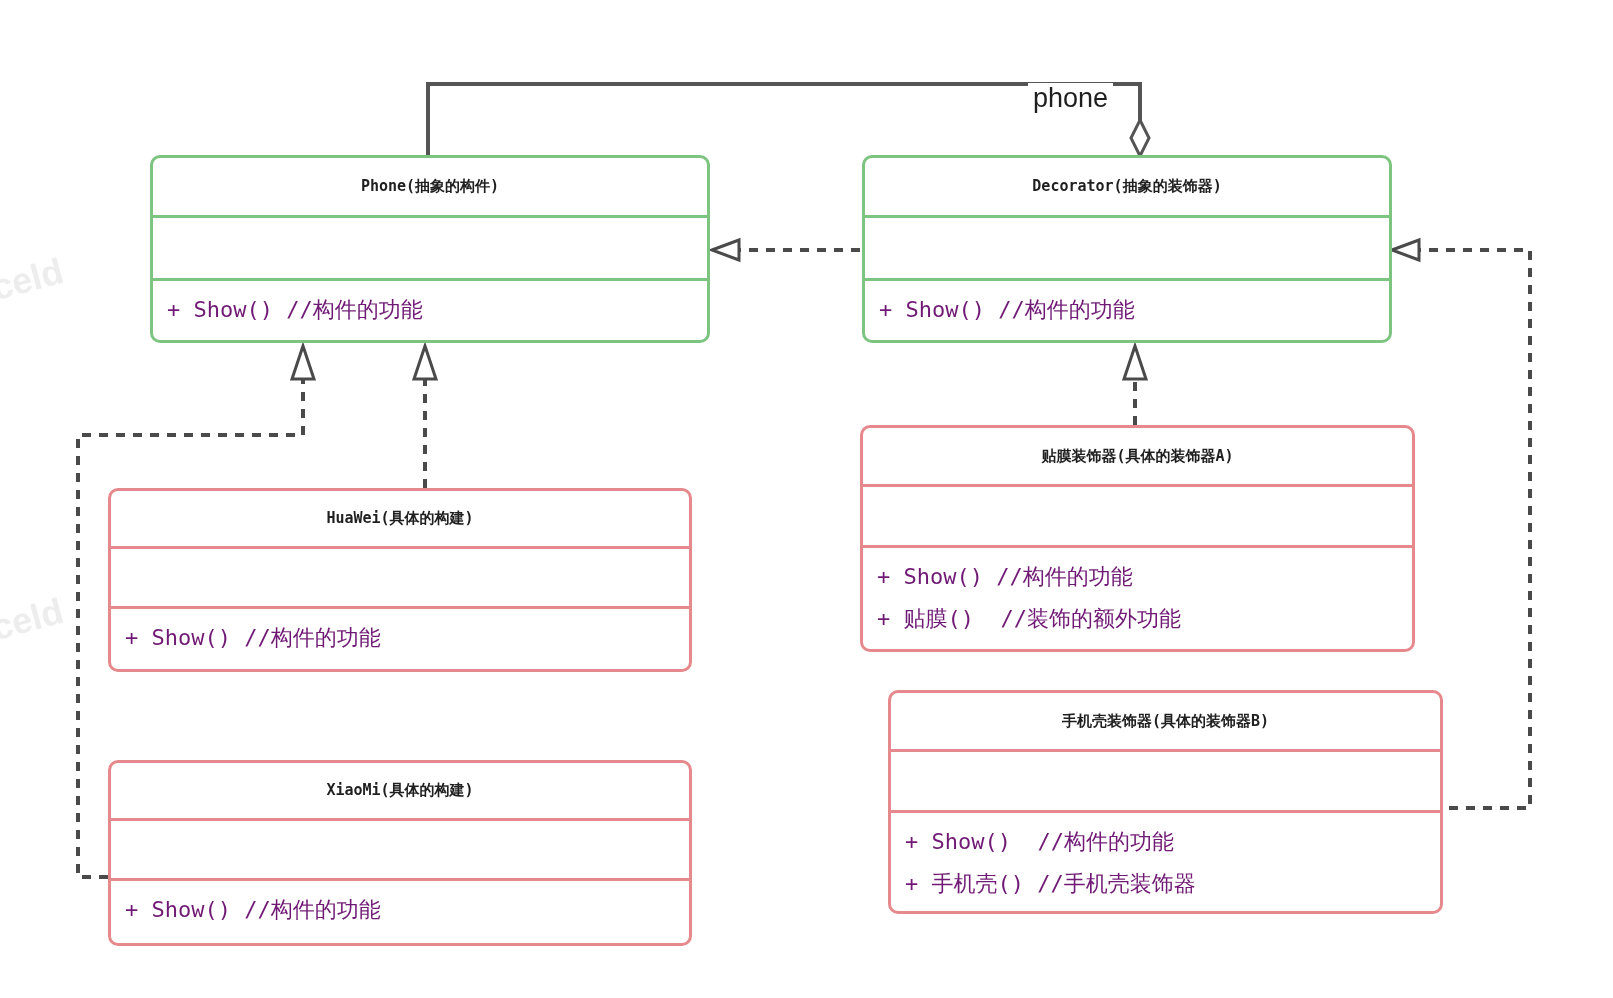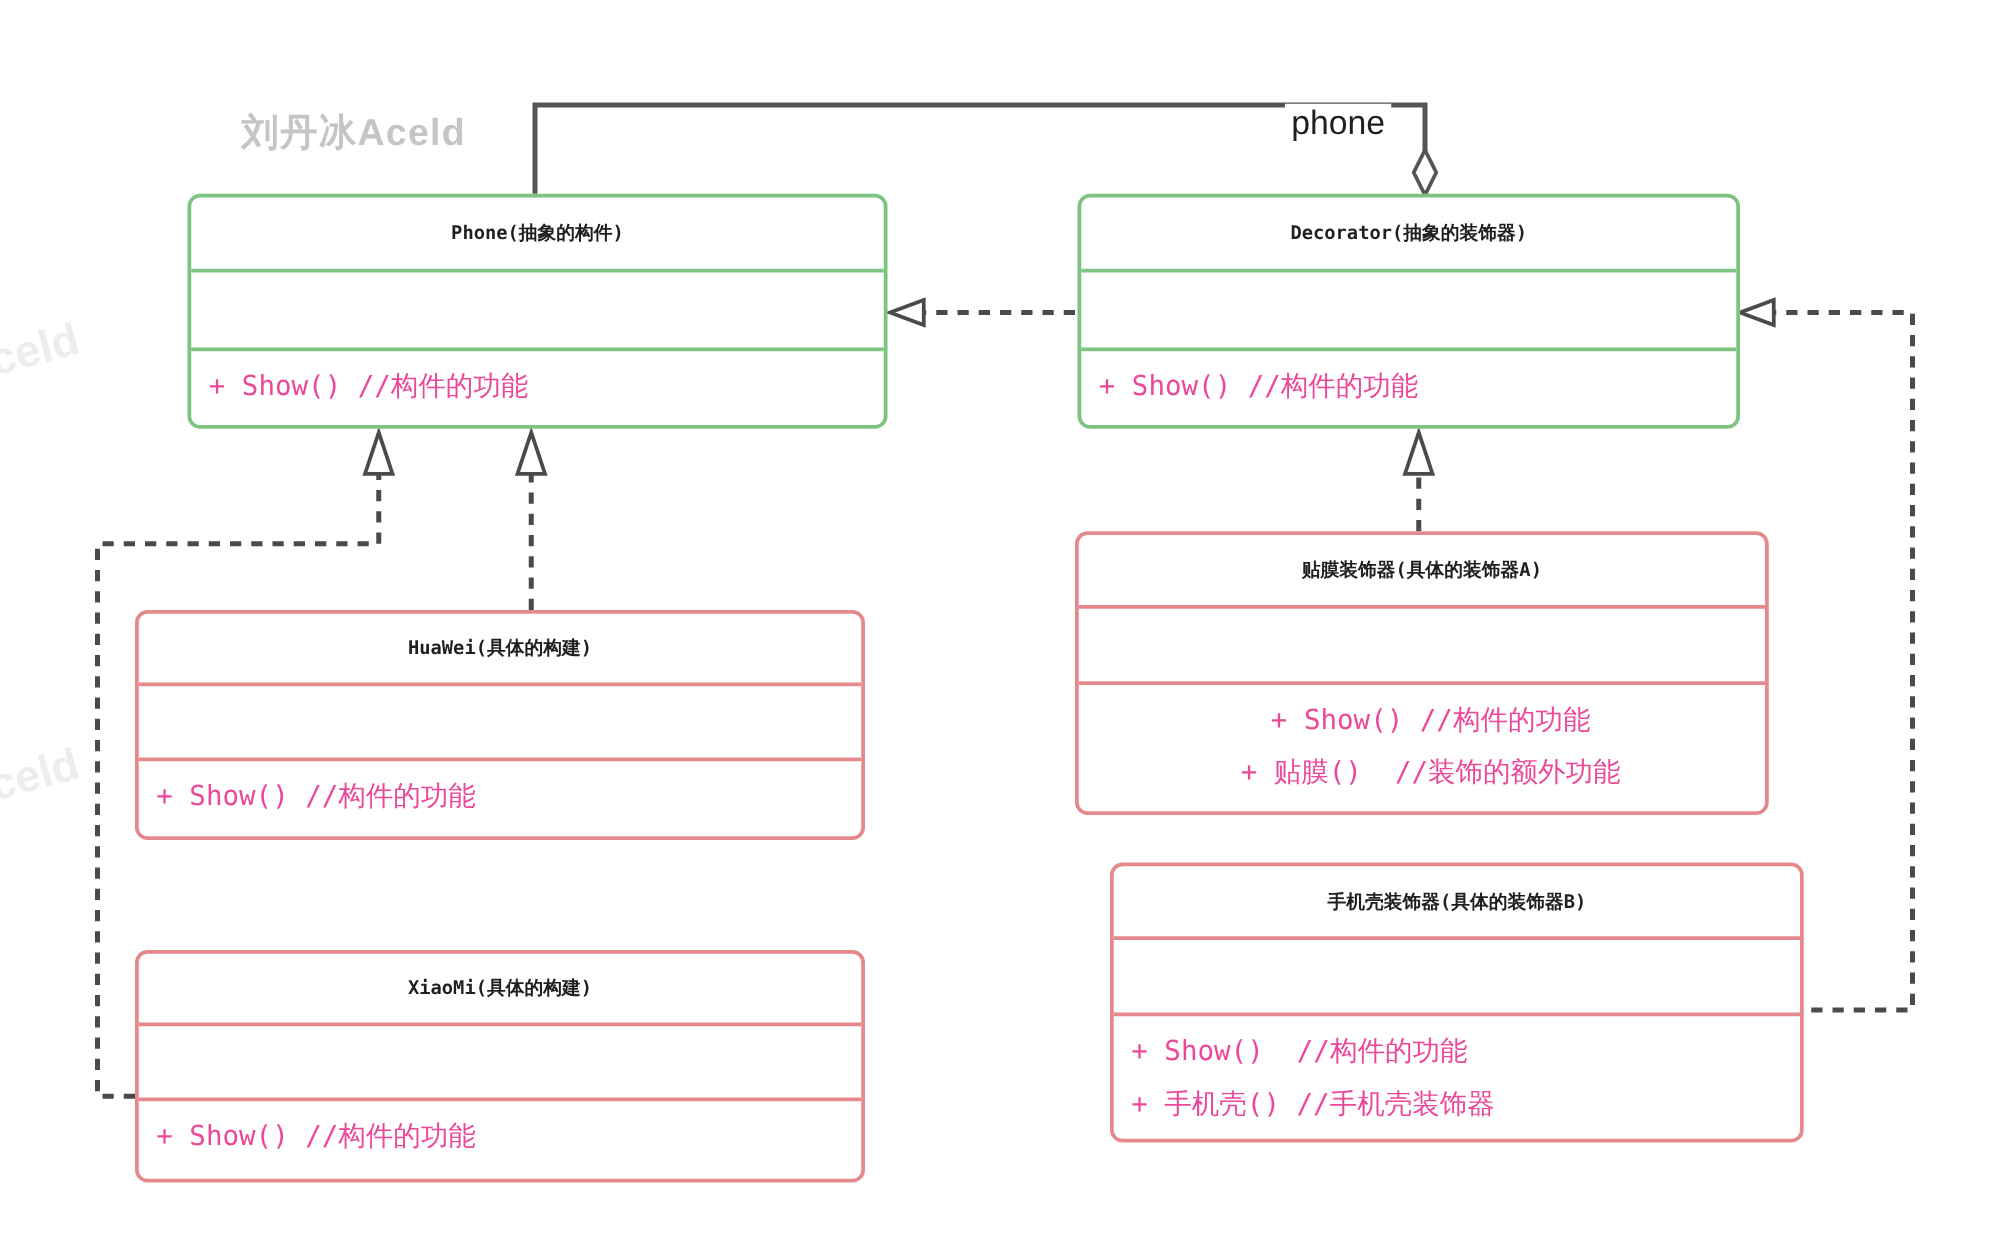--- a/index.html
+++ b/index.html
@@ -20,21 +20,21 @@
   .uml-box.green{border:3px solid #7cc47f;}
   .uml-box.red{border:3px solid #e5898d;}
   .uml-title{
     display:flex;align-items:center;justify-content:center;
     font-weight:bold;font-size:15px;color:#1f1f1f;white-space:pre;
   }
   .uml-fields{
     border-top:3px solid;border-bottom:3px solid;border-color:inherit;
   }
   .uml-methods{
-    padding:8px 0 0 14px;font-size:22px;color:#ec4899;
+    padding:8px 0 0 14px;font-size:22px;color:#701a75;
   }
   .uml-methods .m{white-space:pre;line-height:42px;}
 
   .edge-label{
     position:absolute;z-index:3;background:#ffffff;padding:0 5px;
     font-family:"Liberation Sans","DejaVu Sans",sans-serif;
     font-size:27px;color:#1f1f1f;
   }
   .watermark-main{
     position:absolute;z-index:0;left:193px;top:86px;
@@ -48,21 +48,20 @@
     transform:rotate(-15deg);
   }
   #wm-side-1{top:262px;}
   #wm-side-2{top:602px;}
 </style>
 </head>
 <body>
 
 <div id="canvas">
 
-  <div class="watermark-main">刘丹冰Aceld</div>
   <div class="watermark-side" id="wm-side-1">Aceld</div>
   <div class="watermark-side" id="wm-side-2">Aceld</div>
 
   <svg class="connectors" width="1613" height="998" viewBox="0 0 1613 998">
 
     <polyline class="solid" points="428,155 428,84 1140,84 1140,121"></polyline>
     <polygon class="diamond" points="1140,120 1149,138 1140,156 1131,138"></polygon>
 
     <line class="dash" x1="860" y1="250" x2="739" y2="250"></line>
     <polygon class="head" points="712,250 739,240 739,260"></polygon>
@@ -107,21 +106,21 @@
   </div>
 
   <div class="uml-box red" style="left:108px;top:760px;width:584px;height:186px;grid-template-rows:55px 63px 1fr;">
     <div class="uml-title">XiaoMi(具体的构建)</div>
     <div class="uml-fields"></div>
     <div class="uml-methods">
       <div class="m">+ Show() //构件的功能</div>
     </div>
   </div>
 
-  <div class="uml-box red" style="left:860px;top:425px;width:555px;height:227px;grid-template-rows:56px 64px 1fr;text-align:center;">
+  <div class="uml-box red" style="left:860px;top:425px;width:555px;height:227px;grid-template-rows:56px 64px 1fr;">
     <div class="uml-title">贴膜装饰器(具体的装饰器A)</div>
     <div class="uml-fields"></div>
     <div class="uml-methods">
       <div class="m">+ Show() //构件的功能</div>
       <div class="m">+ 贴膜()  //装饰的额外功能</div>
     </div>
   </div>
 
   <div class="uml-box red" style="left:860px;top:690px;width:555px;height:224px;grid-template-rows:56px 64px 1fr;margin-left:28px;">
     <div class="uml-title">手机壳装饰器(具体的装饰器B)</div>

